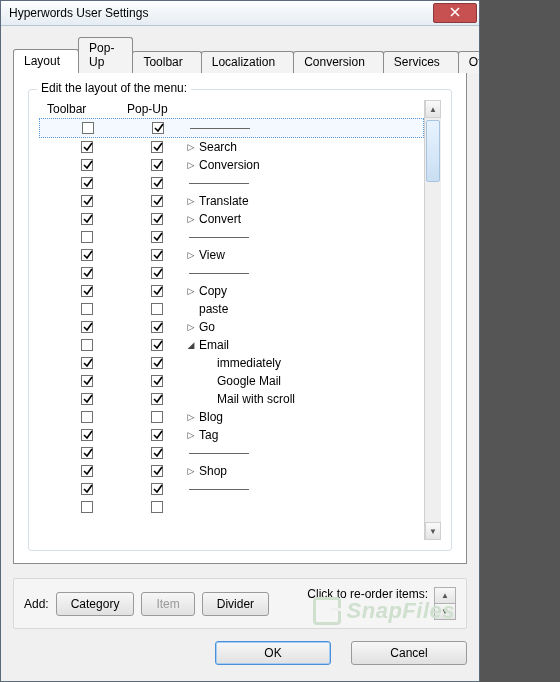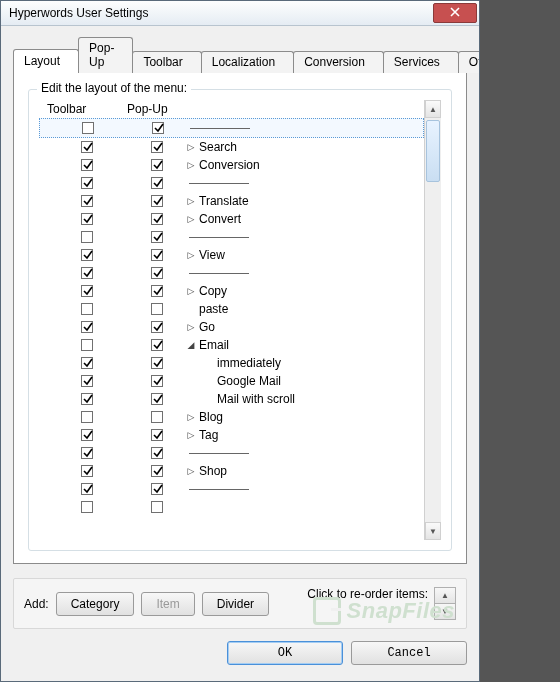--- a/index.html
+++ b/index.html
@@ -239,23 +239,22 @@
   .watermark .logo {
     width:22px; height:22px; border:3px solid #cfe0cf; border-radius:4px;
     position:relative;
   }
   .watermark .logo::before {
     content:""; position:absolute; right:-3px; top:8px; width:10px; height:3px; background:#f0f0f0;
   }
 
   
   .dlg-buttons {
-    display:flex; justify-content:flex-end; gap:8px;
+    display:flex; justify-content:flex-end; gap:20px;
     margin-top: 12px;
-    font-family: Liberation Mono, monospace;
   }
   .dlg-buttons .btn3d { width:86px; text-align:center; }
   .dlg-buttons .btn3d.default { border-color:#4a90d9; box-shadow: inset 0 0 0 1px #a4cdf3; }
 </style>
 </head>
 <body>
 
 <div class="window">
   <div class="titlebar">
     <span class="title">Hyperwords User Settings</span>

